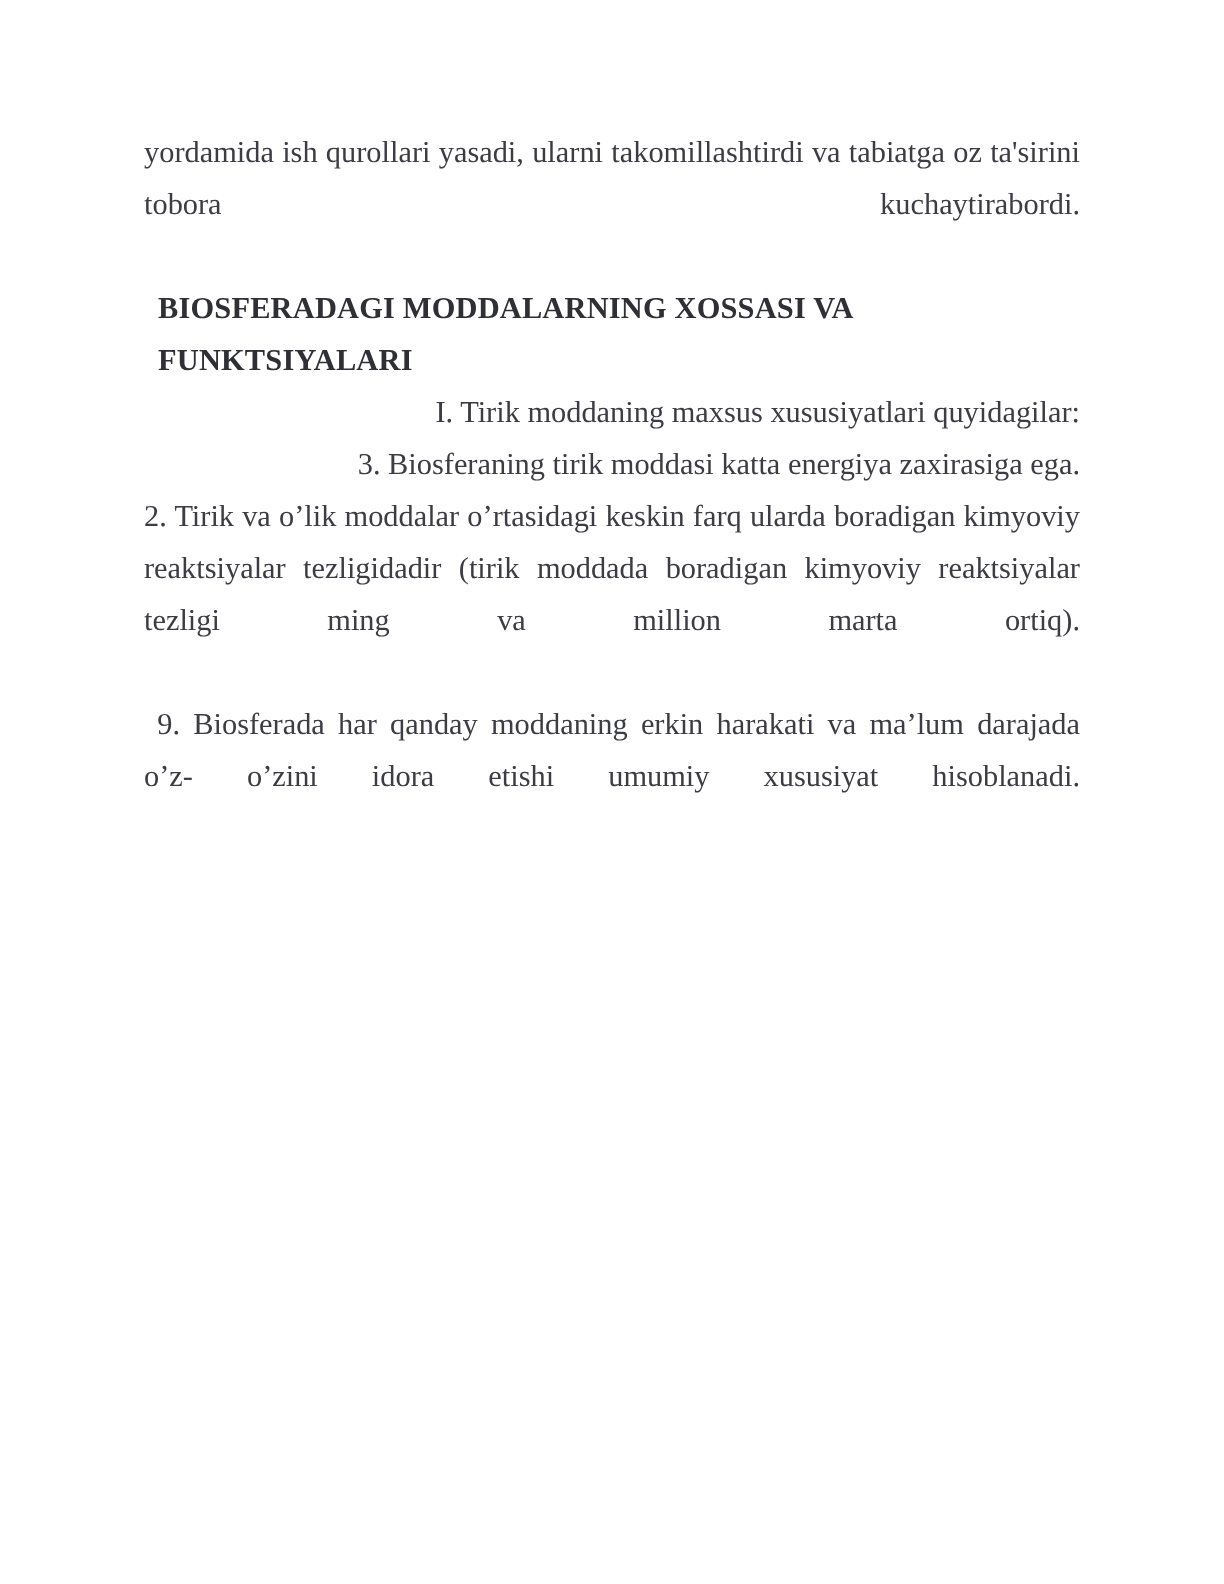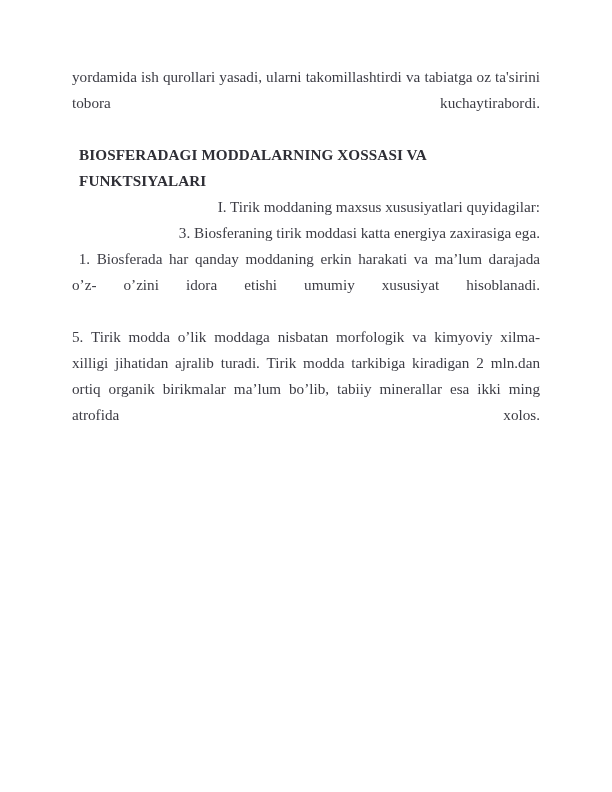--- a/index.html
+++ b/index.html
@@ -75,20 +75,20 @@
 
     <p class="para">yordamida ish qurollari yasadi, ularni takomillashtirdi va tabiatga oz ta'sirini tobora kuchaytirabordi.</p>
 
 
     <h2 class="heading">BIOSFERADAGI MODDALARNING XOSSASI VA FUNKTSIYALARI</h2>
 
     <p class="para nojust"> I. Tirik moddaning maxsus xususiyatlari quyidagilar:</p>
 
     <p class="para nojust">3. Biosferaning tirik moddasi katta energiya zaxirasiga ega.</p>
 
+    <p class="para">2. Tirik va o’lik moddalar o’rtasidagi keskin farq ularda boradigan kimyoviy reaktsiyalar tezligidadir (tirik moddada boradigan kimyoviy reaktsiyalar tezligi ming va million marta ortiq).</p>
 
 
-    <p class="para"> 1. Biosferada har qanday moddaning erkin harakati va ma’lum darajada o’z- o’zini idora etishi umumiy xususiyat hisoblanadi.</p>
+    <p class="para"> 9. Biosferada har qanday moddaning erkin harakati va ma’lum darajada o’z- o’zini idora etishi umumiy xususiyat hisoblanadi.</p>
 
-    <p class="para">5. Tirik modda o’lik moddaga nisbatan morfologik va kimyoviy xilma-xilligi jihatidan ajralib turadi. Tirik modda tarkibiga kiradigan 2 mln.dan ortiq organik birikmalar ma’lum bo’lib, tabiiy minerallar esa ikki ming atrofida xolos.</p>
 
   </div>
 </div>
 
 </body></html>

